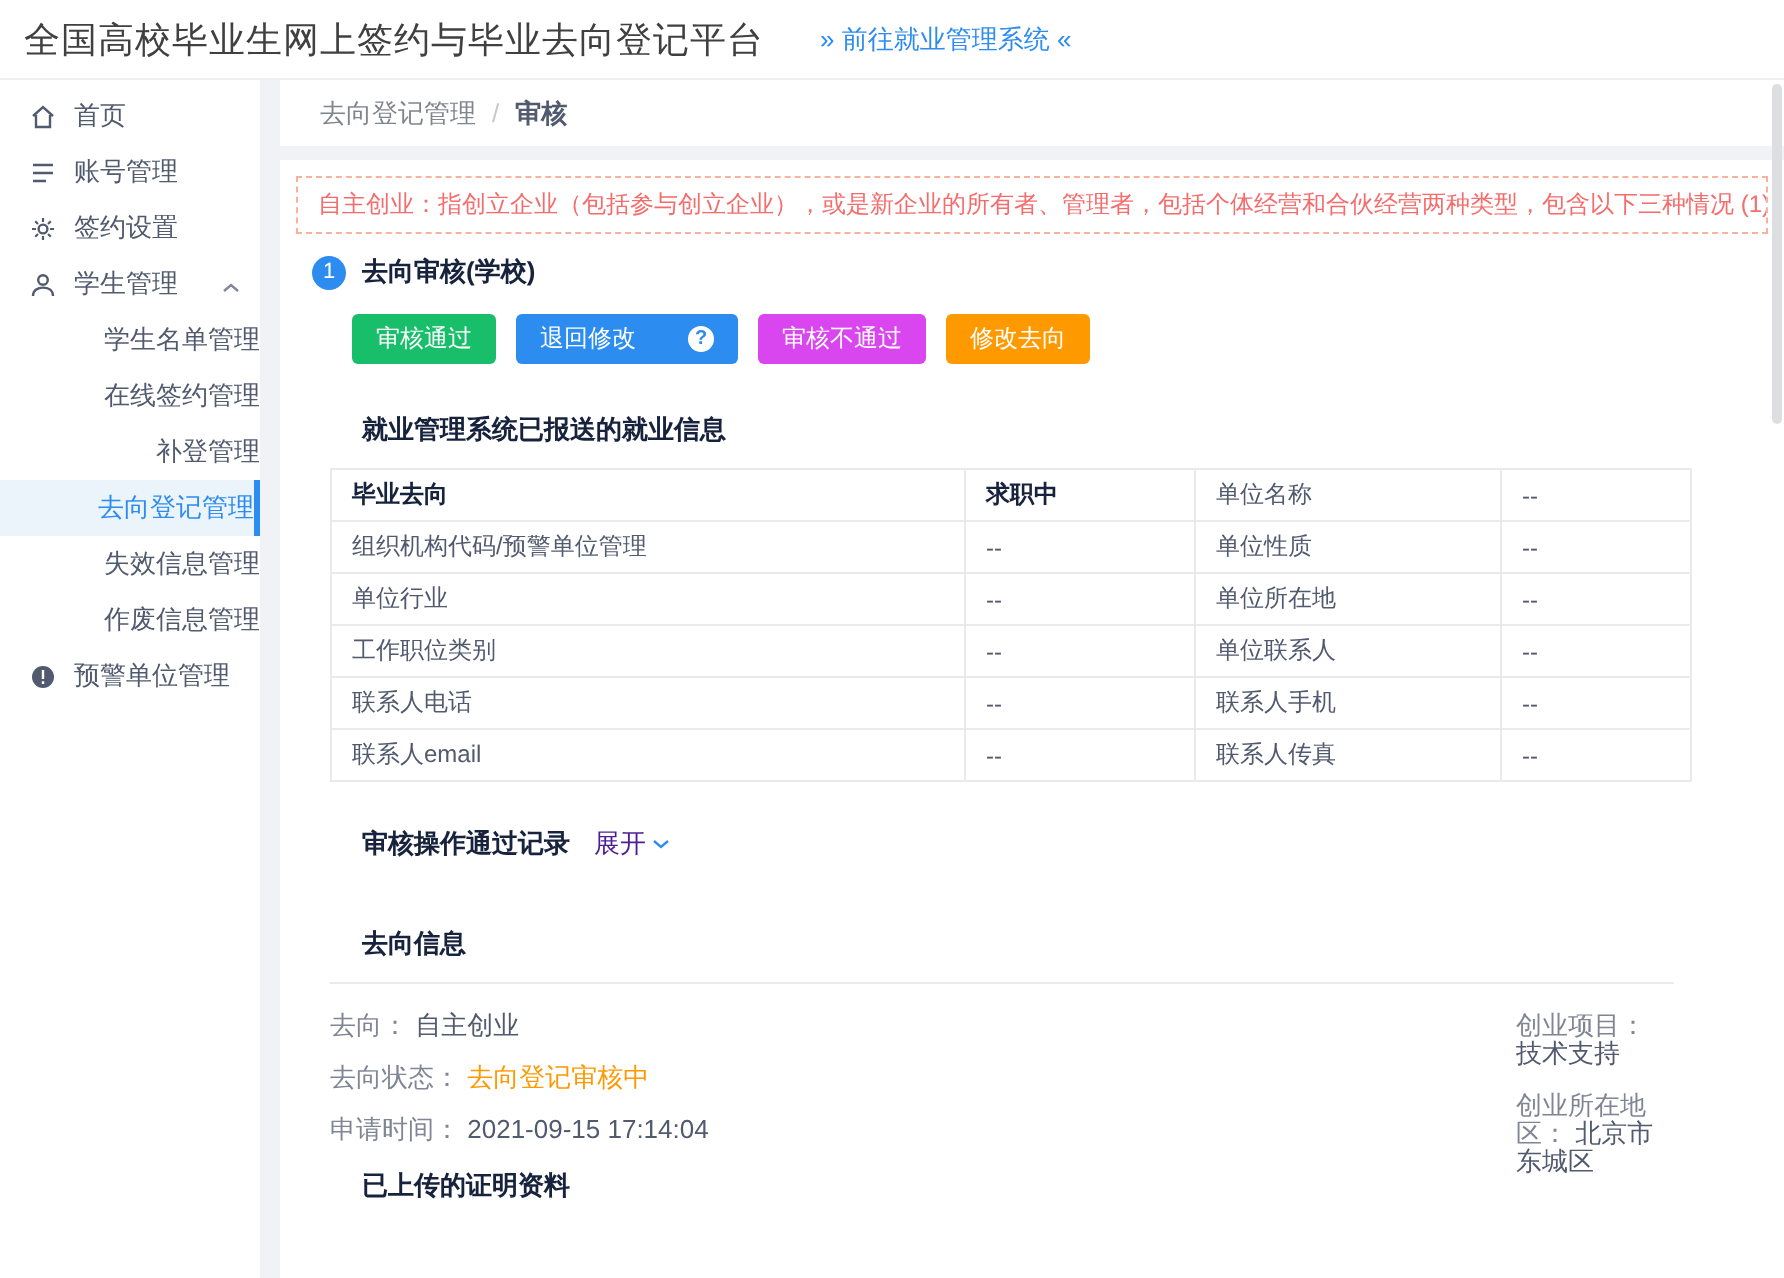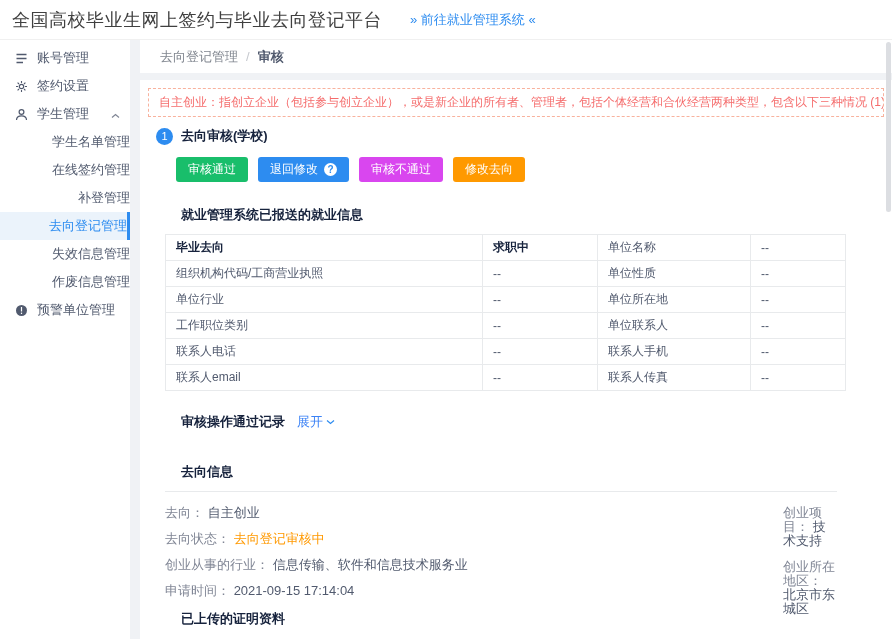--- a/index.html
+++ b/index.html
@@ -34,65 +34,73 @@
   .step-row { display:flex; align-items:center; margin:10px 0 0 8px; }
   .step-num { width:17px; height:17px; border-radius:50%; background:#2d8cf0; color:#fff;
     font-size:11px; display:flex; align-items:center; justify-content:center; margin-right:8px; }
   .step-label { font-size:13px; color:#17233d; font-weight:600; }
   
   .btn-row { margin:12px 0 0 8px; display:flex;padding-left:20px; }
   .btn { height:25px; padding:0 12px; border:none; border-radius:3px; color:#fff; font-size:12px;
     margin-right:10px; display:inline-flex; align-items:center; cursor:pointer;
     font-family:inherit; }
   .btn-green { background:#19be6b; }
-  .btn-blue { background:#2d8cf0; }
+  .btn-blue { background:#2d8cf0;gap:20px; }
   .btn-red { background:#d946ef; }
   .btn-orange { background:#ff9900; }
   .q-icon { width:13px; height:13px; border-radius:50%; background:#fff; color:#2d8cf0;
     font-size:10px; font-weight:bold; display:inline-flex; align-items:center; justify-content:center;
     margin-left:6px; }
   
   .sect { margin-left:17px; margin-right:47px; }
   .sect-title { font-size:13px; font-weight:bold; color:#17233d;margin-left:16px; }
   .emp-title { margin-top:24px; }
   table.emp { border-collapse:collapse; margin-top:10px; width:680px; table-layout:fixed;
     font-size:12px; color:#515a6e; }
   table.emp td { border:1px solid #e8eaec; padding:4px 10px; height:22px; overflow:hidden;
     white-space:nowrap; }
   table.emp tr:first-child td:nth-child(1),
   table.emp tr:first-child td:nth-child(2) { font-weight:bold; color:#17233d; }
   .record-row { margin-top:22px; display:flex; align-items:center; }
-  .expand-link { color:#3b82f6; font-size:13px; margin-left:12px; cursor:pointer; display:inline-flex; align-items:center; }
+  .expand-link { color:#4c1d95; font-size:13px; margin-left:12px; cursor:pointer; display:inline-flex; align-items:center; }
   .expand-link svg { margin-left:3px; }
   .dest-title { margin-top:32px; }
   .divider { border-bottom:1px solid #e8eaec; margin:10px 0 14px 0; }
   .details { position:relative; font-size:13px; }
   .d-row { margin-bottom:12px; line-height:14px; }
   .d-label { color:#808695; }
   .d-value { color:#515a6e; }
   .d-orange { color:#ff9900; }
-  .right-col { position:absolute; left:618px; top:0; }
+  .right-col { position:absolute; left:593px; top:0; }
   .upload-title { margin-top:10px; }
   
   .scrollbar-track { position:fixed; right:0; top:41px; width:6px; height:598px; }
   .scrollbar-thumb { position:absolute; top:1px; right:1px; width:5px; height:170px;
     background:#dcdee2; border-radius:3px; }
   .icn svg { display:block; }
 </style>
 </head>
 <body>
 
 <div class="header">
   <div class="header-title">全国高校毕业生网上签约与毕业去向登记平台</div>
   <a class="header-link">» 前往就业管理系统 «</a>
 </div>
 
 <div class="app">
 
   <div class="sidebar">
+    <div class="side-item">
+      <span class="icn">
+        <svg width="13" height="13" viewBox="0 0 13 13">
+            <path d="M1.5 6 L6.5 1.5 L11.5 6 M3 5.5 V11.5 H10 V5.5" fill="none" stroke="#515a6e" stroke-width="1.2"></path>
+          </svg>
+      </span>
+      <span>首页</span>
+    </div>
     <div class="side-item">
       <span class="icn">
         <svg width="13" height="13" viewBox="0 0 13 13">
             <path d="M1.5 2.5 H11.5 M1.5 6.5 H11.5 M1.5 10.5 H8" fill="none" stroke="#515a6e" stroke-width="1.3"></path>
           </svg>
       </span>
       <span>账号管理</span>
     </div>
     <div class="side-item">
       <span class="icn">
@@ -189,21 +197,21 @@
               <col style="width:95px">
             </colgroup>
           <tbody>
               <tr>
             <td>毕业去向</td>
             <td>求职中</td>
             <td>单位名称</td>
             <td>--</td>
           </tr>
           <tr>
-            <td>组织机构代码/工商营业执照</td>
+            <td>组织机构代码/预警单位管理</td>
             <td>--</td>
             <td>单位性质</td>
             <td>--</td>
           </tr>
           <tr>
             <td>单位行业</td>
             <td>--</td>
             <td>单位所在地</td>
             <td>--</td>
           </tr>
@@ -244,24 +252,20 @@
         <div class="details">
           <div class="d-row">
             <span class="d-label">去向：</span>
             <span class="d-value">自主创业</span>
           </div>
           <div class="d-row">
             <span class="d-label">去向状态：</span>
             <span class="d-orange">去向登记审核中</span>
           </div>
           <div class="d-row">
-            <span class="d-label">创业从事的行业：</span>
-            <span class="d-value">信息传输、软件和信息技术服务业</span>
-          </div>
-          <div class="d-row">
             <span class="d-label">申请时间：</span>
             <span class="d-value">2021-09-15 17:14:04</span>
           </div>
           <div class="right-col">
             <div class="d-row">
               <span class="d-label">创业项目：</span>
               <span class="d-value">技术支持</span>
             </div>
             <div class="d-row">
               <span class="d-label">创业所在地区：</span>

